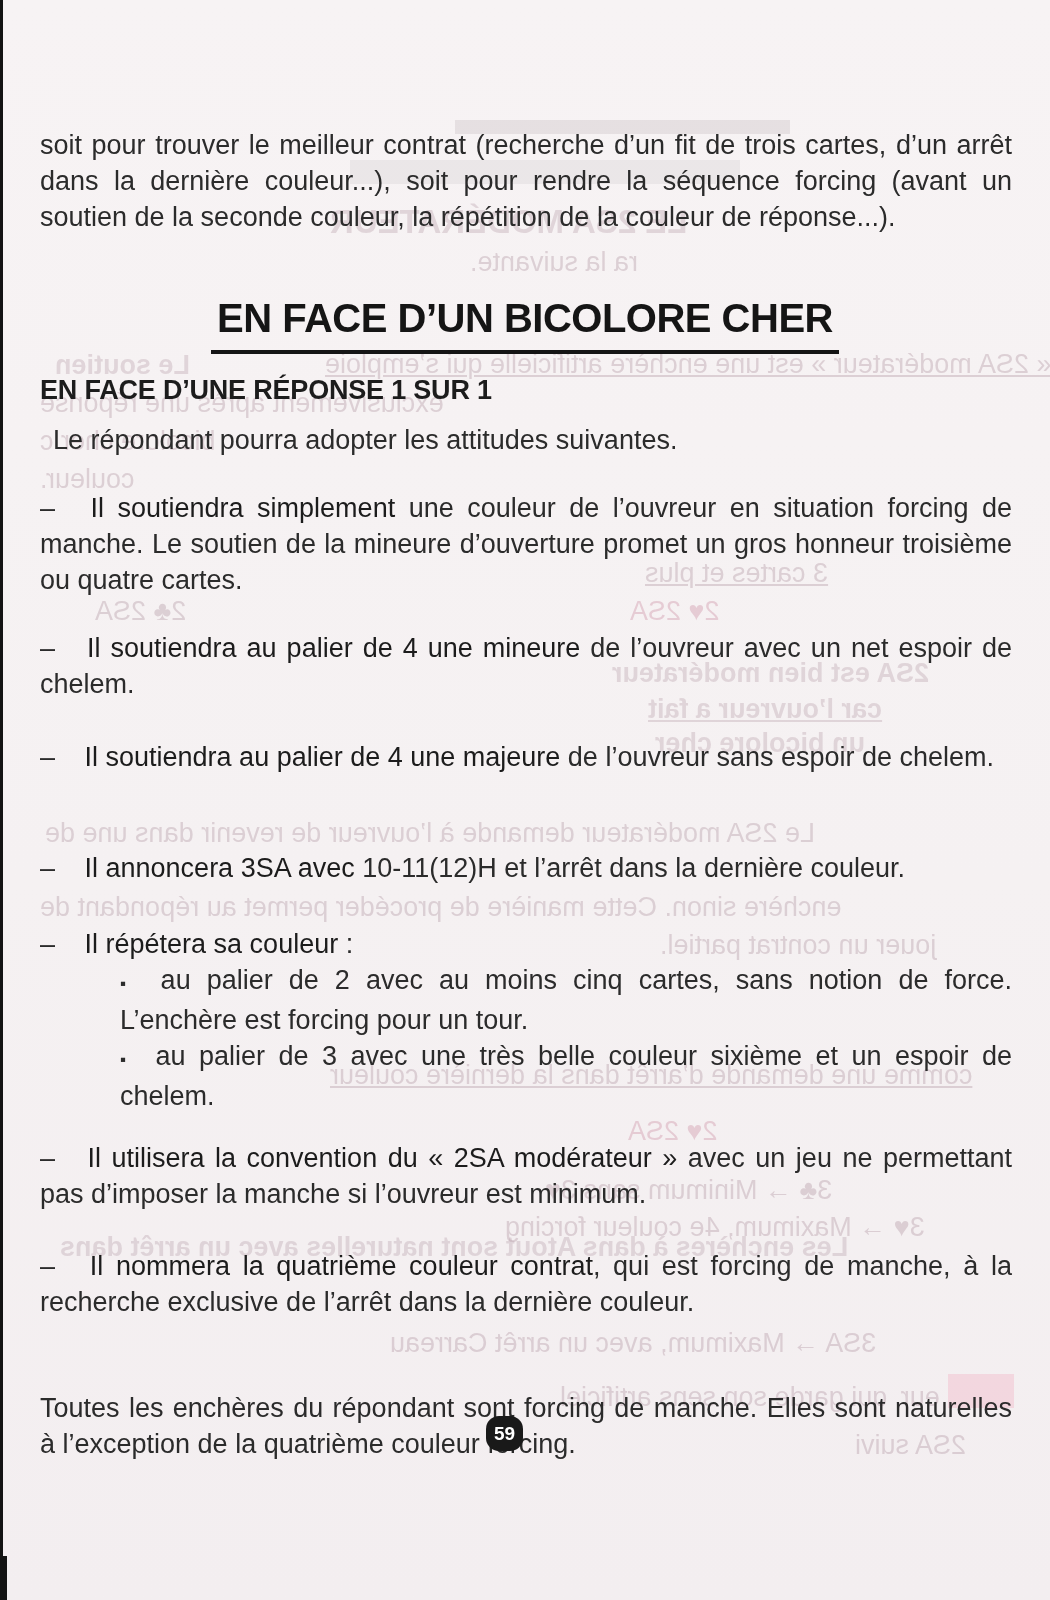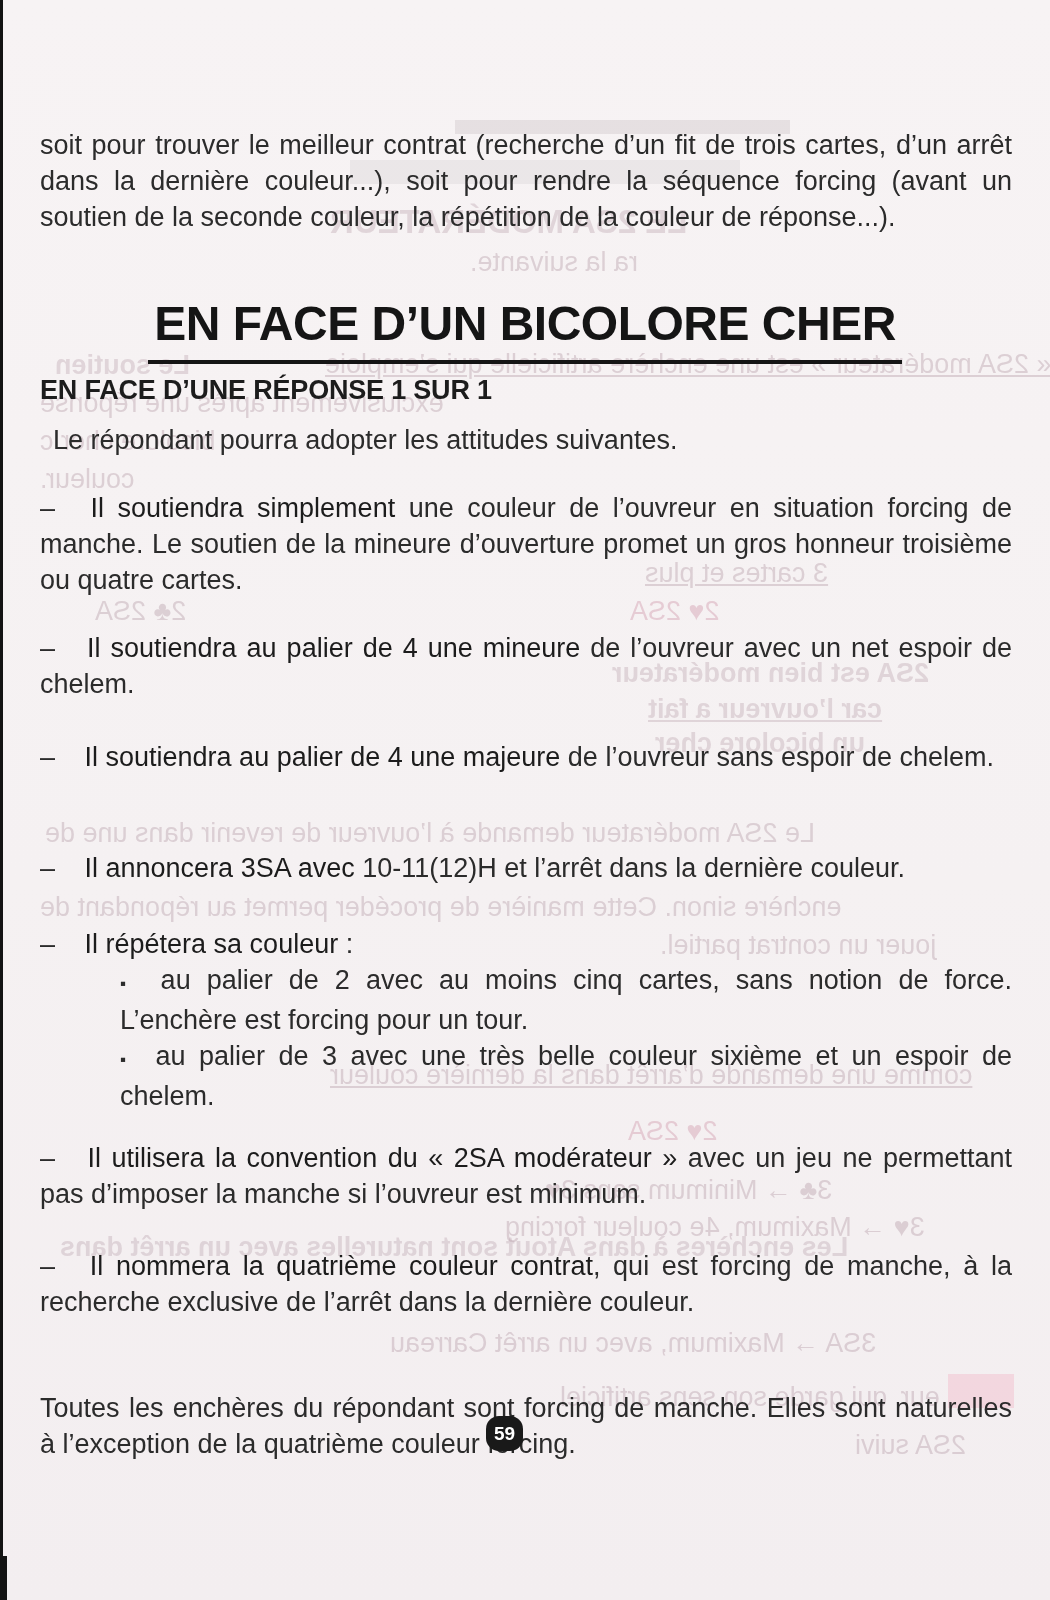--- a/index.html
+++ b/index.html
@@ -5,21 +5,21 @@
   html,body{margin:0;padding:0;background:#dedede;}
   .page{
     position:relative;width:1050px;height:1600px;overflow:hidden;
     background:linear-gradient(180deg,#f7f3f4 0%,#f5f1f2 55%,#f3eef0 100%);
     font-family:"Liberation Sans","DejaVu Sans",sans-serif;color:#2b2b2b;
   }
   .block{position:absolute;left:40px;width:972px;font-size:27px;line-height:36px;text-align:justify;z-index:3;}
   .block .b{font-weight:400;color:#1c1c1c;margin-left:22px;}
   .title-wrap{position:absolute;top:296px;left:0;width:100%;text-align:center;z-index:3;}
   .title-wrap .title-text{
-    display:inline-block;font-size:48px;font-weight:800;letter-spacing:-0.5px;color:#151515;
+    display:inline-block;font-size:40px;font-weight:800;letter-spacing:-0.5px;color:#151515;
     border-bottom:4px solid #151515;padding:0 6px 9px 6px;text-align:right;
   }
   .heading{position:absolute;left:40px;margin:0;font-size:27px;font-weight:700;letter-spacing:-0.2px;color:#1c1c1c;z-index:3;}
   .bullet{padding-left:80px;text-align:justify;}
   .bullet .glyph{font-size:17px;margin-right:10px;}
   
   .ghost{position:absolute;transform:scaleX(-1);white-space:nowrap;color:#bda6b0;opacity:.45;font-size:27px;z-index:1;}
   .ghost.b{font-weight:700;opacity:.38;}
   .ghost.u{text-decoration:underline;}
   .ghost.h{color:#d39fb0;}

